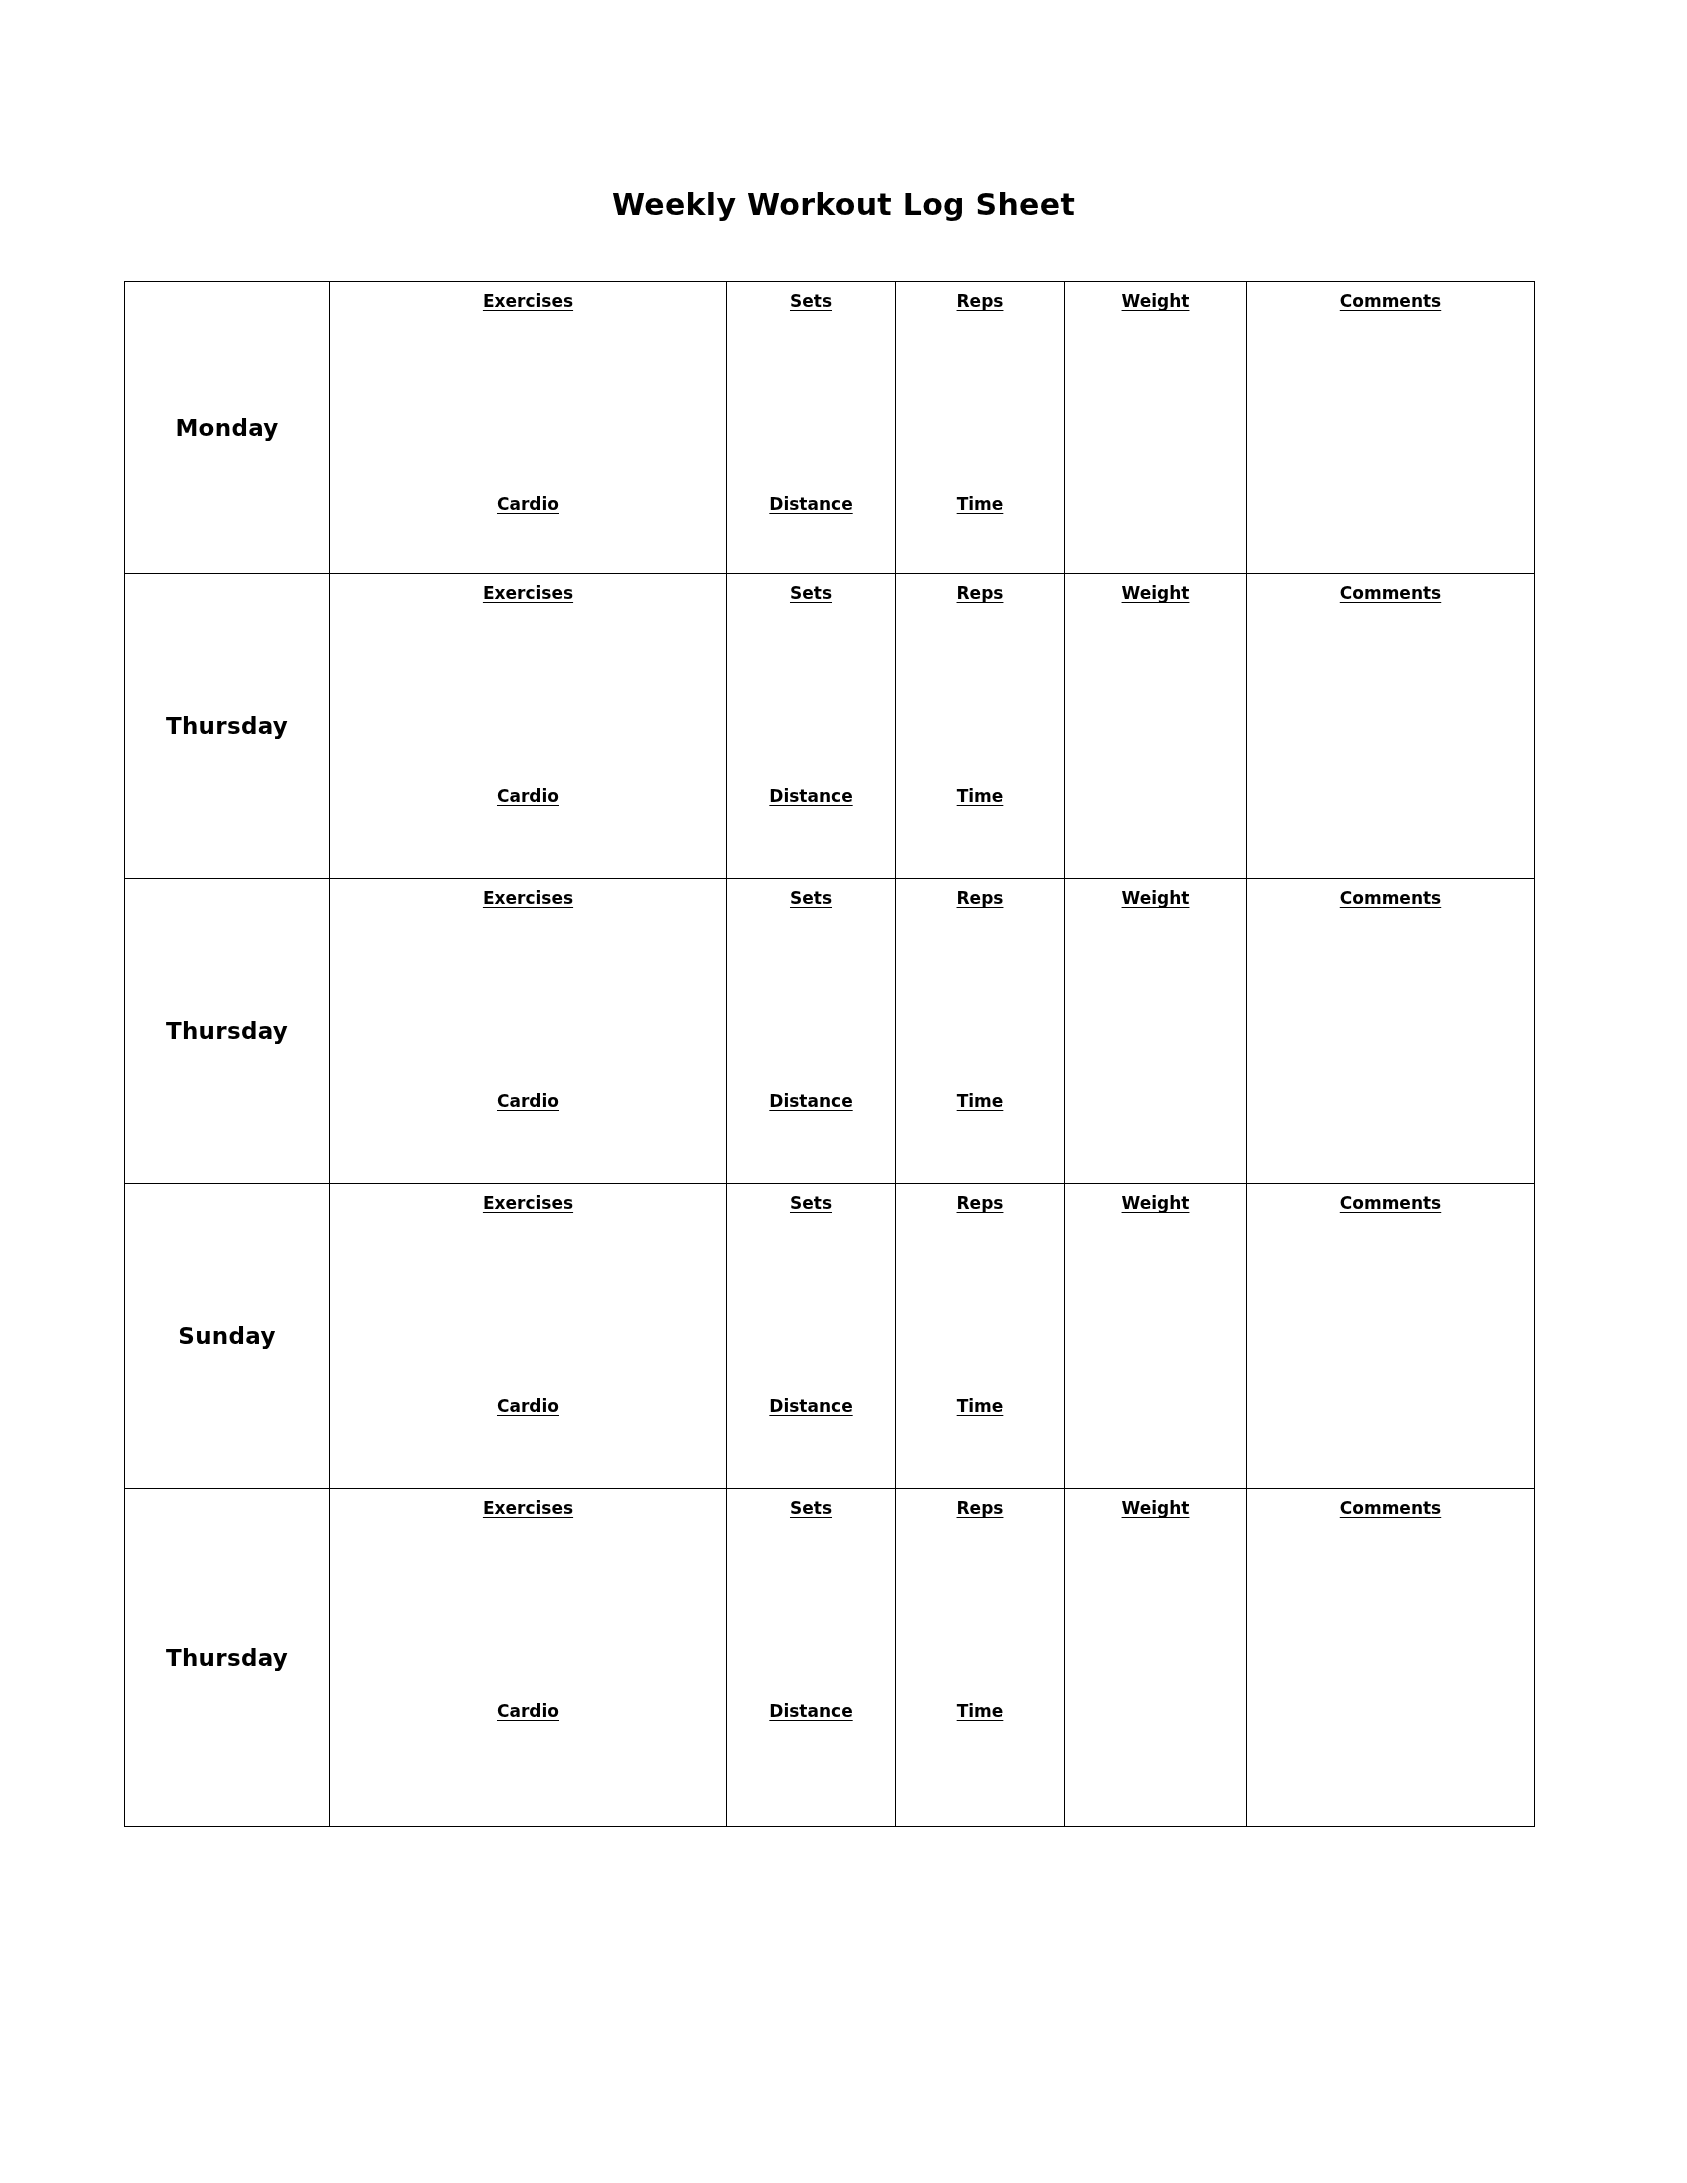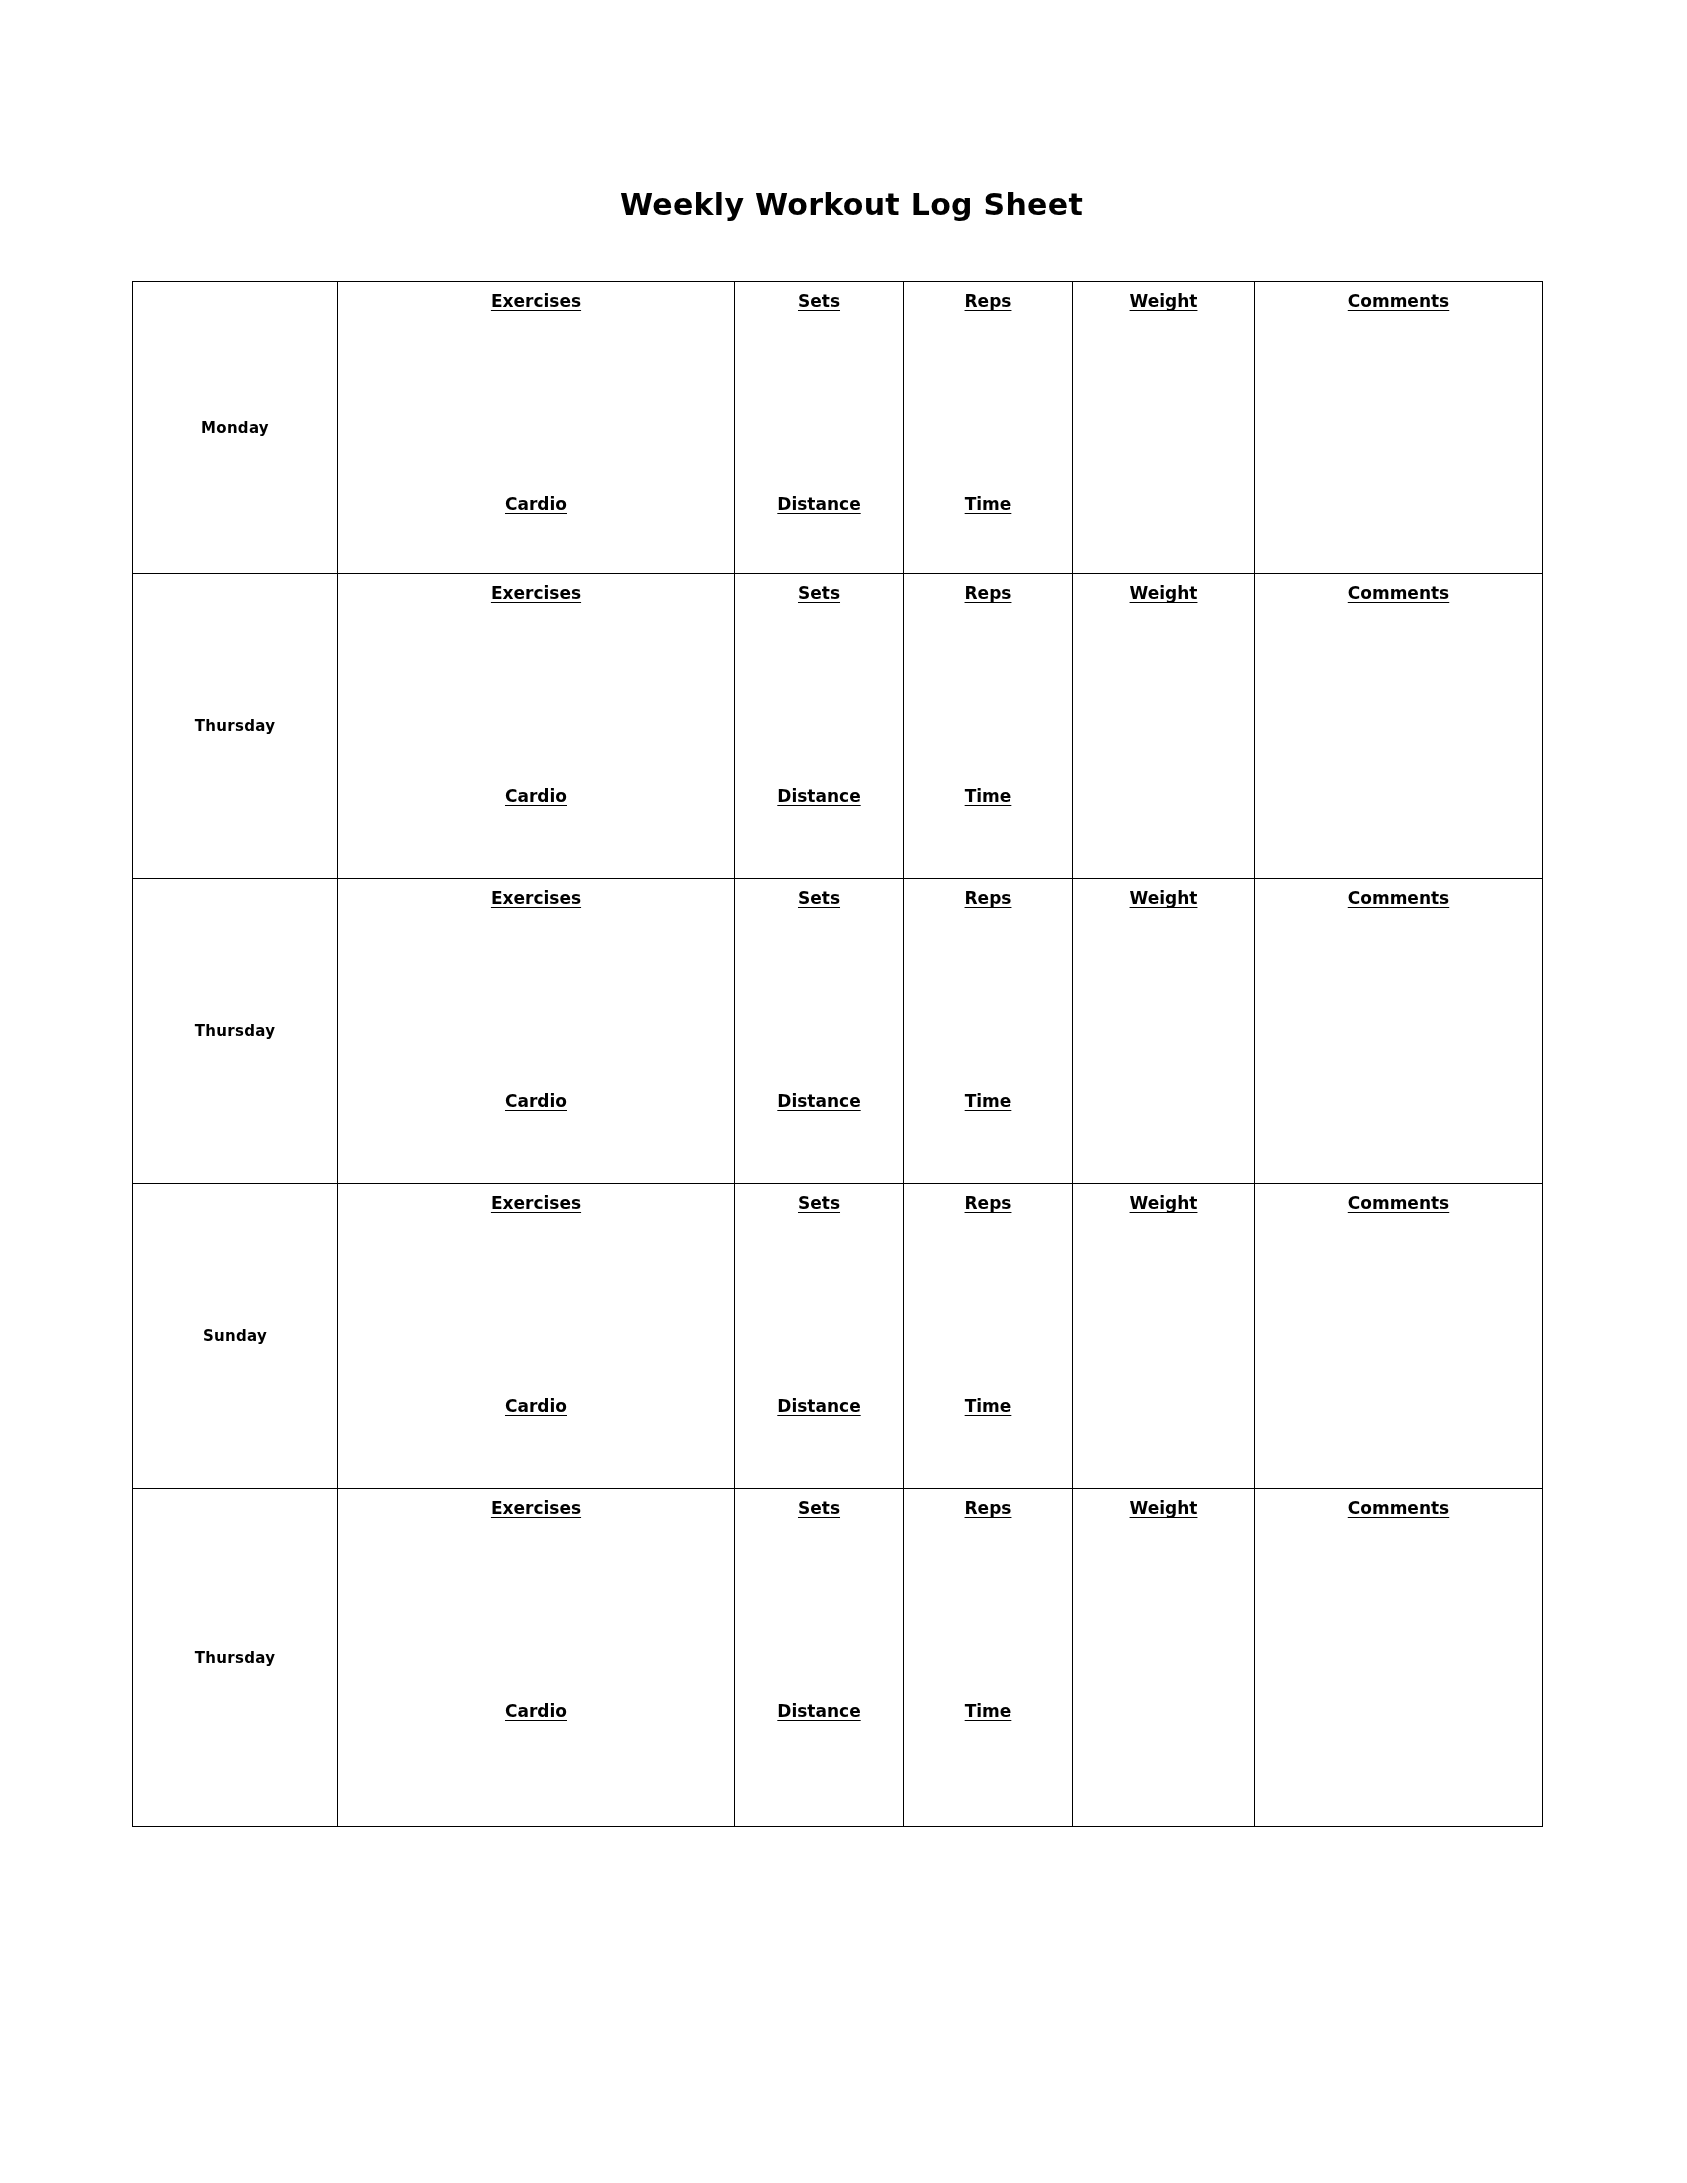--- a/index.html
+++ b/index.html
@@ -12,21 +12,20 @@
     height: 2183px;
     font-family: "DejaVu Sans", sans-serif;
     color: #000000;
     overflow: hidden;
   }
   .page {
     position: relative;
     width: 1385px;
     height: 2183px;
     box-sizing: border-box;
-    margin-left: 8px;
   }
   .doc-title {
     position: absolute;
     top: 187px;
     left: 0;
     width: 1687px;
     text-align: center;
     font-size: 30px;
     font-weight: bold;
     letter-spacing: 0.3px;
@@ -56,21 +55,21 @@
     position: relative;
     height: 304px;
   }
   .day-label {
     position: absolute;
     top: 50%;
     left: 0;
     width: 100%;
     transform: translateY(-50%);
     text-align: center;
-    font-size: 15px;
+    font-size: 23px;
     font-weight: bold;
     letter-spacing: 0.3px;
   }
   .stack-cell {
     position: relative;
     height: 304px;
   }
   .hdr {
     position: absolute;
     left: 0;

